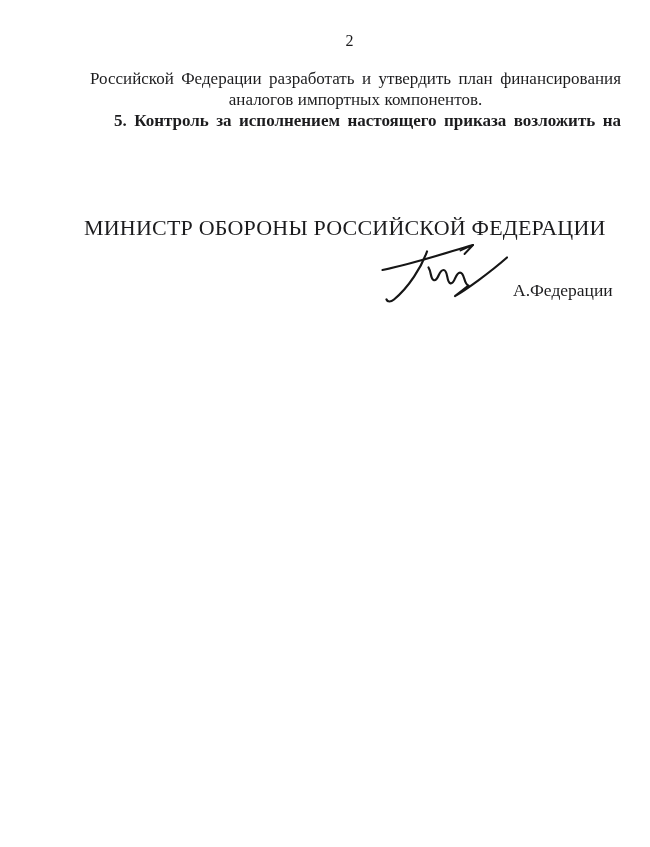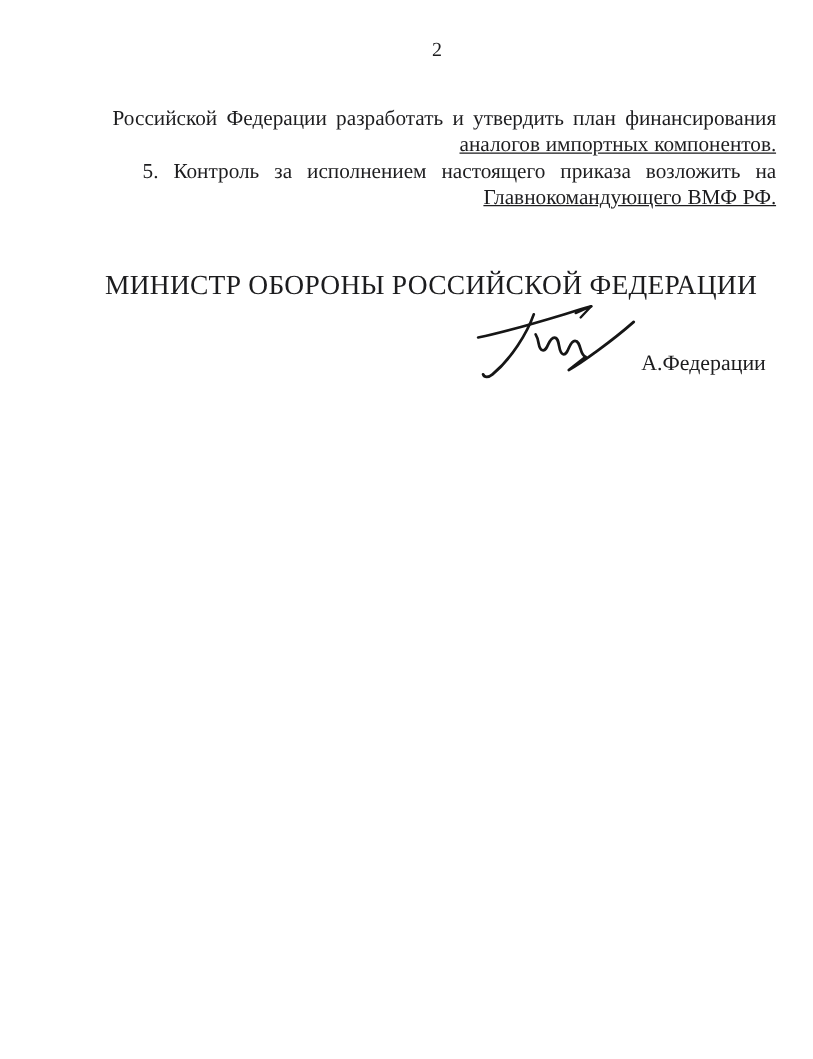--- a/index.html
+++ b/index.html
@@ -20,40 +20,40 @@
     position: absolute;
     top: 31px;
     left: 84px;
     width: 531px;
     text-align: center;
     font-size: 16px;
     line-height: 20px;
   }
   .body-text {
     position: absolute;
-    top: 84px;
+    top: 68px;
     left: 90px;
     width: 531px;
     font-size: 17px;
     line-height: 21px;
   }
   .line {
     text-align: justify;
     text-align-last: justify;
     max-height: 21px;
     overflow: hidden;
     word-spacing: 0.02em;
   }
   .line.para-end {
-    text-align: right;
+    text-align: center;
     text-align-last: auto;
-    text-decoration: underline;
   }
   .line.indent {
     text-indent: 24px;
+    font-weight: bold;
   }
   .heading {
     position: absolute;
     top: 216px;
     left: 84px;
     width: 531px;
     text-align: left;
     font-size: 22px;
     line-height: 24px;
     letter-spacing: 0.2px;
@@ -79,21 +79,20 @@
 <body>
 
 <div class="page">
 
   <div class="page-number">2</div>
 
   <div class="body-text">
     <div class="line">Российской Федерации разработать и утвердить план финансирования</div>
     <div class="line para-end">аналогов импортных компонентов.</div>
     <div class="line indent">5. Контроль за исполнением настоящего приказа возложить на</div>
-    <div class="line para-end">Главнокомандующего ВМФ РФ.</div>
   </div>
 
   <div class="heading">МИНИСТР ОБОРОНЫ РОССИЙСКОЙ ФЕДЕРАЦИИ</div>
 
   <div class="signature-wrap">
     <svg width="130" height="65" viewBox="0 0 130 65" fill="none" xmlns="http://www.w3.org/2000/svg">
 
       <path d="M2.5 27 C 38 19.5, 70 8.5, 93 2" stroke="#161616" stroke-width="2.1" stroke-linecap="round"></path>
       <path d="M93 2 L 80.5 7.5 M93 2 L 84.5 11" stroke="#161616" stroke-width="1.9" stroke-linecap="round"></path>
 

